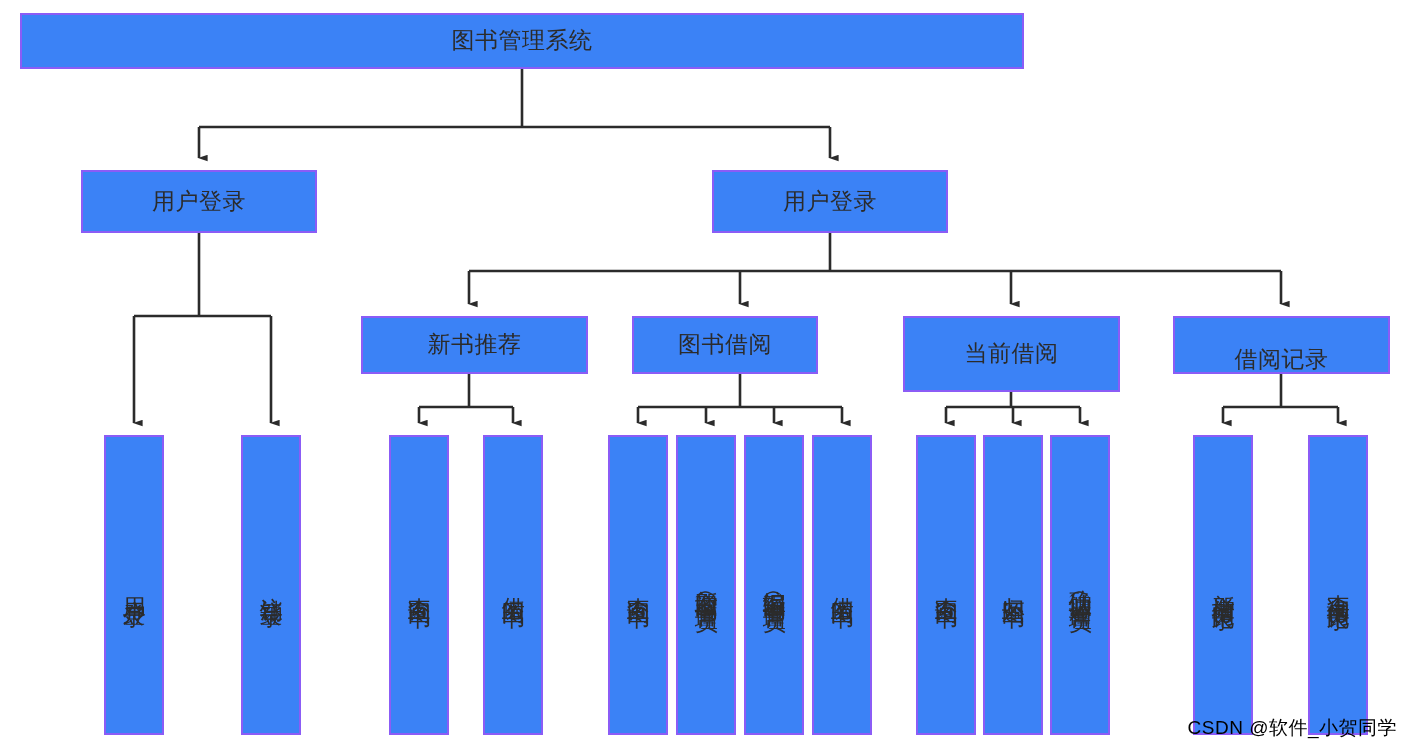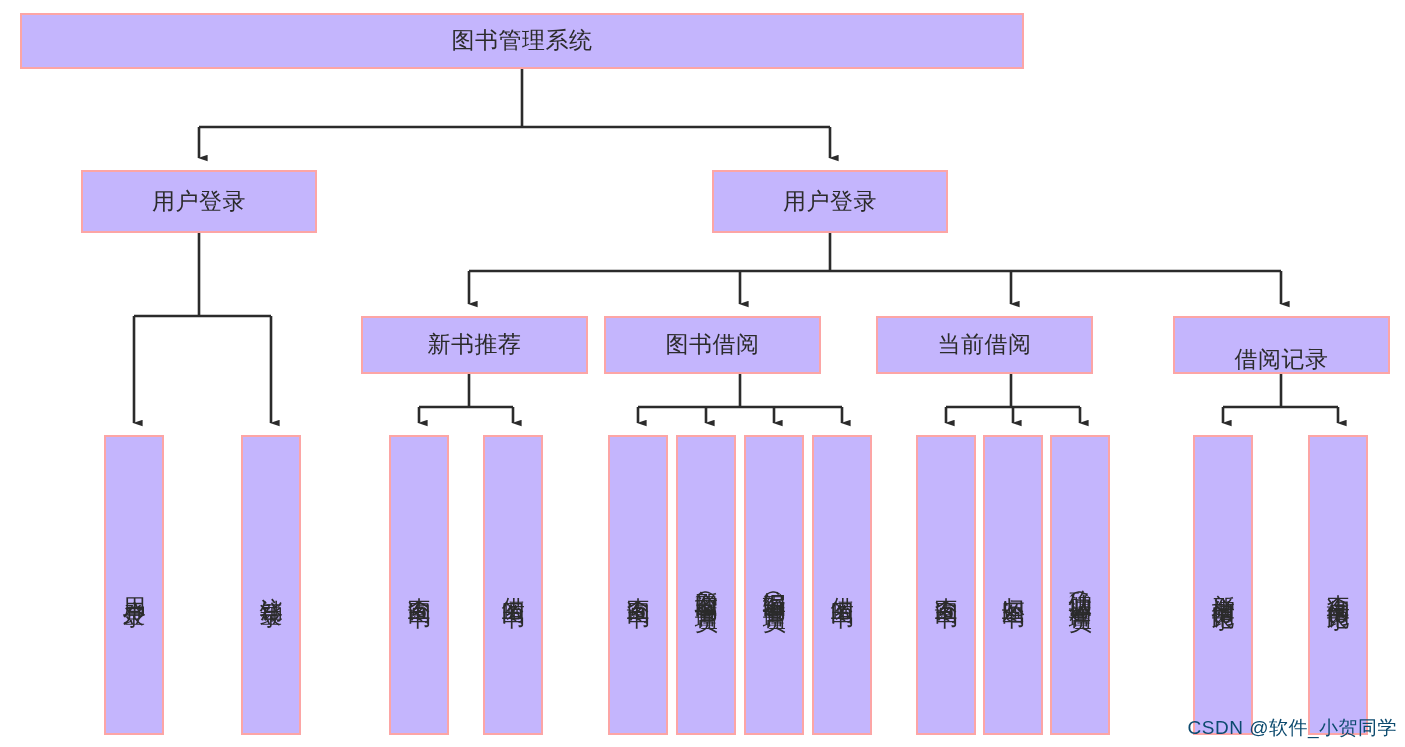--- a/index.html
+++ b/index.html
@@ -21,22 +21,22 @@
     position: absolute;
     left: 0;
     top: 0;
     width: 1405px;
     height: 747px;
     pointer-events: none;
   }
   .node-box {
     position: absolute;
     box-sizing: border-box;
-    border: 2px solid #fca5a5;
-    background: #c4b5fd;
+    border: 2px solid #8b5cf6;
+    background: #3b82f6;
     display: flex;
     align-items: center;
     justify-content: center;
     color: #2b2b2b;
   }
   .node-box.horiz {
     font-size: 23px;
     letter-spacing: 0.5px;
     line-height: 1.1;
   }
@@ -53,21 +53,21 @@
   }
   .node-label-horiz {
     white-space: nowrap;
     display: block;
   }
   #watermark {
     position: absolute;
     right: 8px;
     bottom: 6px;
     font-size: 19px;
-    color: #0c4a6e;
+    color: #000000;
     white-space: nowrap;
     letter-spacing: 0.5px;
   }
 </style>
 </head>
 <body>
 
 <div id="diagram-root">
 
   <svg class="connector-layer" viewBox="0 0 1405 747" xmlns="http://www.w3.org/2000/svg">
@@ -127,24 +127,24 @@
   <div class="node-box horiz" id="node-l2-0" style="left: 81px; top: 170px; width: 236px; height: 63px;">
     <span class="node-label-horiz">用户登录</span>
   </div>
   <div class="node-box horiz" id="node-l2-1" style="left: 712px; top: 170px; width: 236px; height: 63px;">
     <span class="node-label-horiz">用户登录</span>
   </div>
 
   <div class="node-box horiz" id="node-l3-0" style="left: 361px; top: 316px; width: 227px; height: 58px;">
     <span class="node-label-horiz">新书推荐</span>
   </div>
-  <div class="node-box horiz" id="node-l3-1" style="left: 604px; top: 316px; width: 217px; height: 58px;">
+  <div class="node-box horiz" id="node-l3-1" style="left: 632px; top: 316px; width: 186px; height: 58px;">
     <span class="node-label-horiz">图书借阅</span>
   </div>
-  <div class="node-box horiz" id="node-l3-2" style="left: 876px; top: 316px; width: 217px; height: 58px;">
+  <div class="node-box horiz" id="node-l3-2" style="left: 903px; top: 316px; width: 217px; height: 76px;">
     <span class="node-label-horiz">当前借阅</span>
   </div>
   <div class="node-box horiz" id="node-l3-3" style="left: 1173px; top: 316px; width: 217px; height: 58px; align-items: flex-end;">
     <span class="node-label-horiz">借阅记录</span>
   </div>
 
   <div class="node-box vert" id="node-leaf-0" style="left: 104px; top: 435px; width: 60px; height: 300px;">
     <span class="node-label-vert">用户登录</span>
   </div>
   <div class="node-box vert" id="node-leaf-1" style="left: 241px; top: 435px; width: 60px; height: 300px;">

